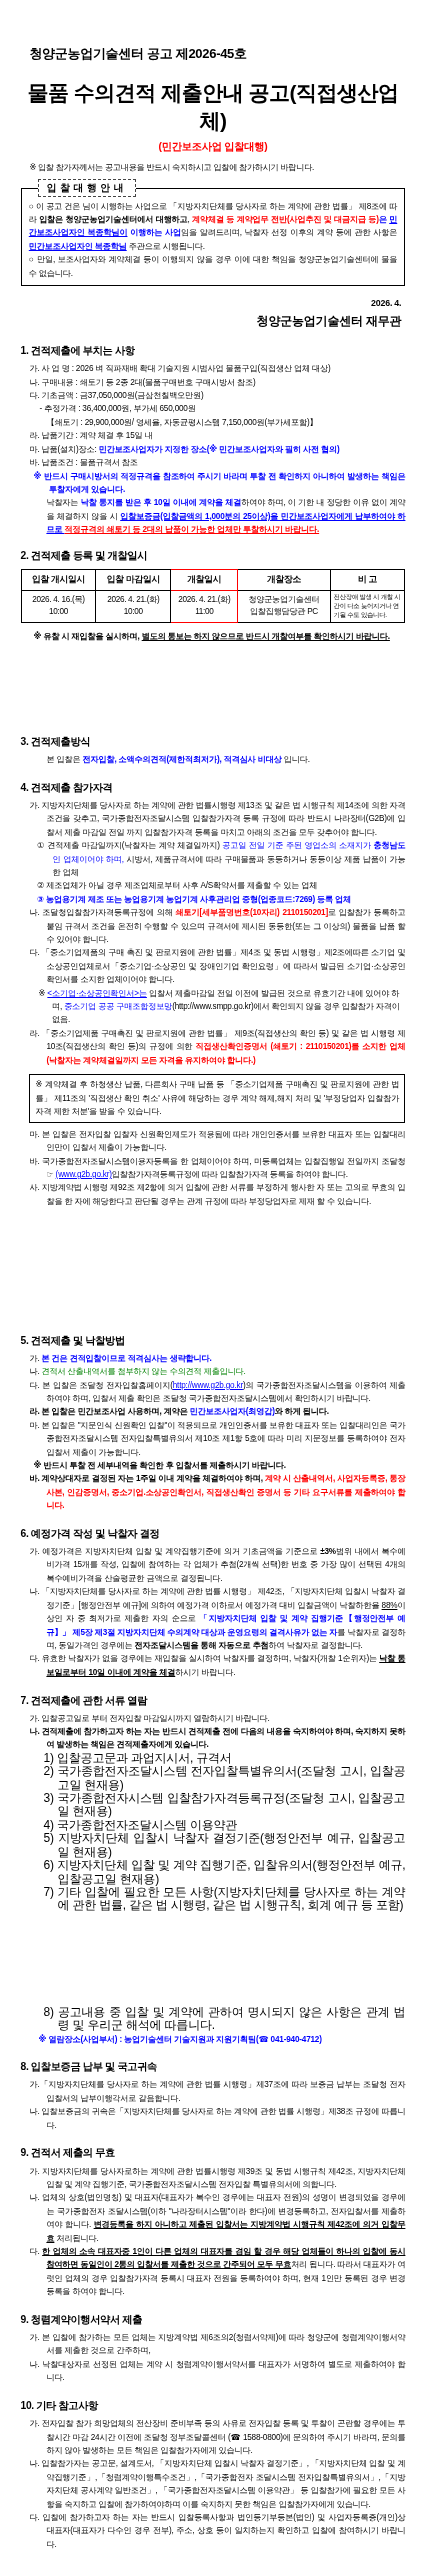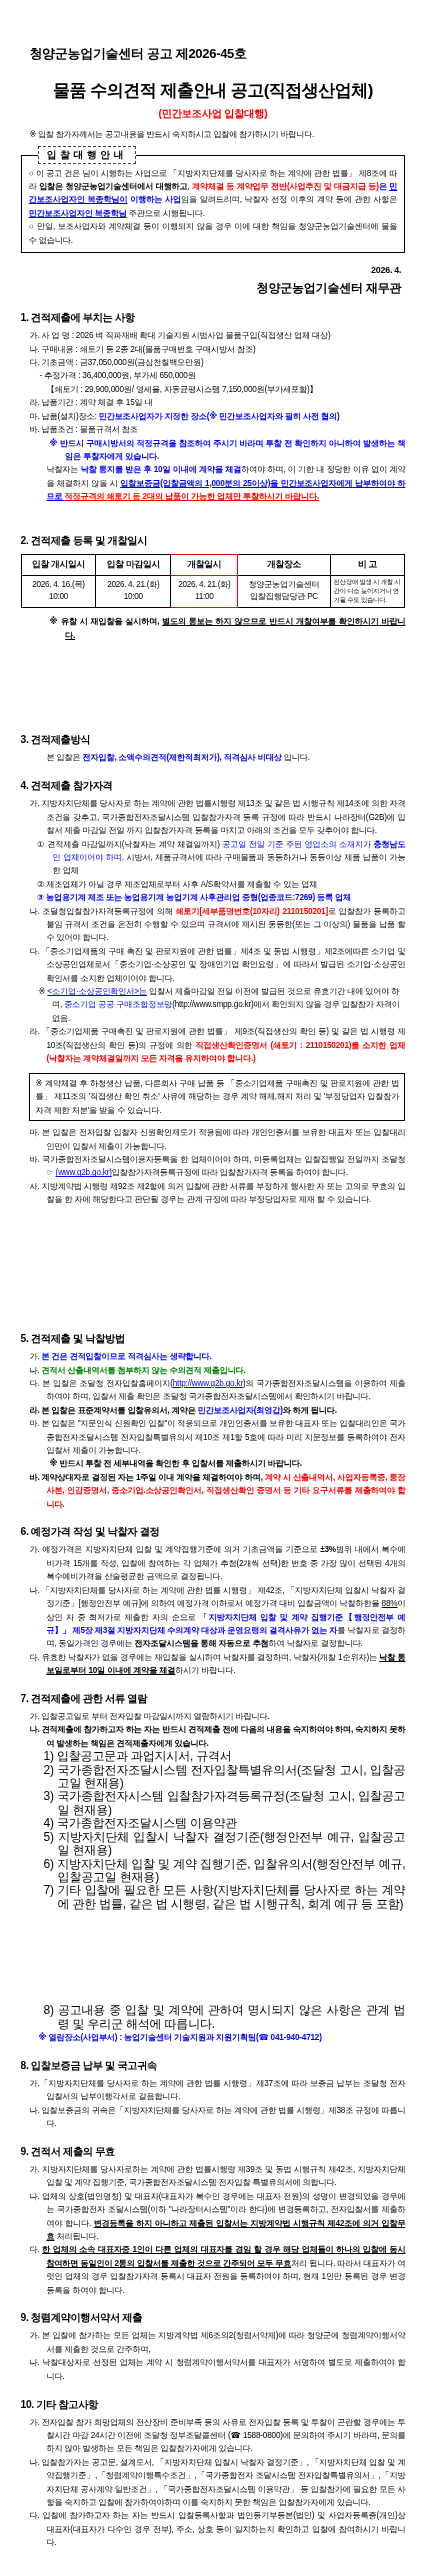--- a/index.html
+++ b/index.html
@@ -1,35 +1,35 @@
 <!DOCTYPE html>
 <html style="font-size:8.2px"><head>
 <meta charset="utf-8">
 <style>
   html,body{margin:0;padding:0;background:#fff;}
   body{width:426px;height:3009px;overflow:hidden;font-family:"Liberation Sans","DejaVu Sans",sans-serif;color:#000;}
   .page{padding:0 20.6px;}
   .notice-no{padding-top:45px;margin-left:8.8px;font-size:13px;font-weight:bold;letter-spacing:-0.3px;}
-  .title{margin:15.5px 0 0 0;text-align:center;font-size:17px;font-weight:bold;letter-spacing:-0.5px;}
+  .title{margin:15.5px 0 0 0;text-align:center;font-size:21px;font-weight:bold;letter-spacing:-0.5px;}
   .subtitle{margin-top:5.2px;text-align:center;font-size:10.3px;font-weight:bold;color:#ff0000;letter-spacing:-0.3px;}
   .warning{margin-top:8.2px;margin-left:8.8px;font-size:8.2px;letter-spacing:-0.3px;}
   .agency-box{position:relative;margin-top:15.5px;border:1px solid #000;padding:10.3px 7.2px 5.2px 7.2px;}
   .agency-label{position:absolute;top:-10.3px;left:16px;background:#fff;border:1px dashed #444;padding:1.5px 8.2px;font-size:9.8px;font-weight:bold;letter-spacing:3.6px;}
   .agency-bullet{font-size:8.2px;line-height:13.4px;letter-spacing:-0.2px;text-align:justify;}
   .sign-right{text-align:right;margin-right:4.1px;letter-spacing:-0.2px;}
   .sign-date{margin-top:11.3px;font-size:8.8px;font-weight:bold;}
   .sign-org{margin-top:5.2px;font-size:12px;font-weight:bold;}
   .sec-title{font-size:10.3px;font-weight:bold;letter-spacing:-0.4px;margin:14.4px 0 4.1px 0;}
   .item{margin-left:8.8px;padding-left:17px;text-indent:-17px;font-size:8.2px;line-height:13.4px;letter-spacing:-0.2px;text-align:justify;}
   .item.noind{text-indent:0;}
   .sub1{margin-left:19px;padding-left:10.3px;text-indent:-10.3px;font-size:8.2px;line-height:13.4px;letter-spacing:-0.2px;}
   .sub2{margin-left:26px;font-size:8.2px;line-height:13.4px;letter-spacing:-0.2px;}
   .item2{margin-left:16.5px;padding-left:15.5px;text-indent:-15.5px;font-size:8.2px;line-height:13.4px;letter-spacing:-0.2px;text-align:justify;}
   .itemN{margin-left:23px;padding-left:14px;text-indent:-14px;font-size:12px;line-height:13.4px;letter-spacing:-0.2px;text-align:justify;}
-  .note1{margin-left:29px;padding-left:15.5px;text-indent:-15.5px;font-size:8.2px;line-height:13.4px;letter-spacing:-0.2px;text-align:justify;}
+  .note1{margin-left:13px;padding-left:15.5px;text-indent:-15.5px;font-size:8.2px;line-height:13.4px;letter-spacing:-0.2px;text-align:justify;}
   .note2{margin-left:18px;padding-left:13.4px;text-indent:-13.4px;font-size:8.2px;line-height:13.4px;letter-spacing:-0.2px;}
   .note2.small{font-size:7.5px;}
   .subdash{margin-left:15.5px;padding-left:9.3px;text-indent:-9.3px;font-size:8.2px;line-height:13.4px;letter-spacing:-0.2px;}
   .law-box{border:0.8px solid #000;margin:7.2px 0 5.2px 8.8px;padding:3.1px 5.2px;font-size:8.2px;line-height:13.4px;letter-spacing:-0.2px;text-align:justify;}
   .bid-table{width:100%;border-collapse:collapse;margin-top:6.2px;}
   .bid-table th,.bid-table td{border:1px solid #000;text-align:center;vertical-align:middle;}
   .bid-table th{font-size:8.8px;font-weight:bold;padding:4.1px 1px;letter-spacing:-0.3px;}
   .bid-table td{font-size:8.2px;padding:3.1px 1px;line-height:12.4px;white-space:pre-line;letter-spacing:-0.3px;}
   .bid-table .redcol{border:1.5px solid #ff0000;}
   .bid-table td.remark{font-size:6.4px;line-height:8.8px;text-align:left;padding:2.1px 3.1px;white-space:normal;letter-spacing:-0.3px;}
@@ -37,21 +37,21 @@
   
   .s-b{font-weight:bold;}
   .s-r{color:#ff0000;font-weight:bold;}
   .s-ru{color:#ff0000;font-weight:bold;text-decoration:underline;}
   .s-bl{color:#0000ff;}
   .s-blb{color:#0000ff;font-weight:bold;}
   .s-blbu{color:#0000ff;font-weight:bold;text-decoration:underline;}
   .s-blu{color:#0000ff;text-decoration:underline;}
   .s-u{text-decoration:underline;}
   .s-bu{font-weight:bold;text-decoration:underline;}
-  .s-g{color:#008000;font-weight:bold;}
+  .s-g{color:#008000;font-weight:normal;}
 </style>
 </head>
 <body>
 
 <div class="page">
 
   <div class="notice-no">청양군농업기술센터 공고 제2026-45호</div>
   <h1 class="title">물품 수의견적 제출안내 공고(직접생산업체)</h1>
   <div class="subtitle">(민간보조사업 입찰대행)</div>
   <div class="warning">※ 입찰 참가자께서는 공고내용을 반드시 숙지하시고 입찰에 참가하시기 바랍니다.</div>
@@ -70,21 +70,21 @@
   <div class="item"><span>나. 구매내용 : 쇄토기 등 2종 2대(물품구매번호 구매시방서 참조)</span></div>
   <div class="item"><span>다. 기초금액 : 금37,050,000원(금삼천칠백오만원)</span></div>
   <div class="sub1"><span>- 추정가격 : 36,400,000원, 부가세 650,000원</span></div>
   <div class="sub2"><span>【쇄토기 : 29,900,000원/ 영세율, 자동균평시스템 7,150,000원(부가세포함)】</span></div>
   <div class="item"><span>라. 납품기간 : 계약 체결 후 15일 내</span></div>
   <div class="item"><span>마. 납품(설치)장소: </span><span class="s-blb">민간보조사업자가 지정한 장소(※ 민간보조사업자와 필히 사전 협의)</span></div>
   <div class="item"><span>바. 납품조건 : 물품규격서 참조</span></div>
   <div class="note1"><span class="s-blb">※ 반드시 구매시방서의 적정규격을 참조하여 주시기 바라며 투찰 전 확인하지 아니하여 발생하는 책임은 투찰자에게 있습니다.</span></div>
   <div class="item noind"><span>낙찰자는 </span><span class="s-blb">낙찰 통지를 받은 후 10일 이내에 계약을 체결</span><span>하여야 하며, 이 기한 내 정당한 이유 없이 계약을 체결하지 않을 시 </span><span class="s-blbu">입찰보증금(입찰금액의 1,000분의 25이상)을 민간보조사업자에게 납부하여야 하므로 </span><span class="s-ru">적정규격의 쇄토기 등 2대의 납품이 가능한 업체만 투찰하시기 바랍니다.</span></div>
 
-  <div class="sec-title" style="margin-top:30px;">2. 견적제출 등록 및 개찰일시</div>
+  <div class="sec-title" style="margin-top:12px;">2. 견적제출 등록 및 개찰일시</div>
   <table class="bid-table">
     <colgroup>
       <col style="width:19.5%">
         <col style="width:19.5%">
         <col style="width:17.5%">
         <col style="width:24%">
         <col style="width:19.5%">
     </colgroup>
     <thead>
       <tr>
@@ -129,21 +129,21 @@
   <div class="item"><span>마. 본 입찰은 전자입찰 입찰자 신원확인제도가 적용됨에 따라 개인인증서를 보유한 대표자 또는 입찰대리인만이 입찰서 제출이 가능합니다.</span></div>
   <div class="item"><span>바. 국가종합전자조달시스템이용자등록을 한 업체이어야 하며, 미등록업체는 입찰집행일 전일까지 조달청 ☞ </span><span class="s-blu">(www.g2b.go.kr)</span><span>입찰참가자격등록규정에 따라 입찰참가자격 등록을 하여야 합니다.</span></div>
   <div class="item"><span>사. 지방계약법 시행령 제92조 제2항에 의거 입찰에 관한 서류를 부정하게 행사한 자 또는 고의로 무효의 입찰을 한 자에 해당한다고 판단될 경우는 관계 규정에 따라 부정당업자로 제재 할 수 있습니다.</span></div>
 
   <div class="gap" style="height:111px;"></div>
 
   <div class="sec-title">5. 견적제출 및 낙찰방법</div>
   <div class="item"><span>가. </span><span class="s-blb">본 건은 견적입찰이므로 적격심사는 생략합니다.</span></div>
   <div class="item"><span>나. </span><span class="s-g">견적서 산출내역서를 첨부하지 않는 수의견적 제출입니다.</span></div>
   <div class="item"><span>다. 본 입찰은 조달청 전자입찰홈페이지(</span><span class="s-blu">http://www.g2b.go.kr</span><span>)의 국가종합전자조달시스템을 이용하여 제출하여야 하며, 입찰서 제출 확인은 조달청 국가종합전자조달시스템에서 확인하시기 바랍니다.</span></div>
-  <div class="item"><span class="s-b">라. 본 입찰은 표준계약서를 입찰유의서, 계약은 </span><span class="s-blb">민간보조사업자(최영갑)</span><span class="s-b">와 하게 됩니다.</span></div>
+  <div class="item"><span class="s-b">라. 본 입찰은 민간보조사업 사용하며, 계약은 </span><span class="s-blb">민간보조사업자(최영갑)</span><span class="s-b">와 하게 됩니다.</span></div>
   <div class="item"><span>마. 본 입찰은 "지문인식 신원확인 입찰"이 적용되므로 개인인증서를 보유한 대표자 또는 입찰대리인은 국가종합전자조달시스템 전자입찰특별유의서 제10조 제1항 5호에 따라 미리 지문정보를 등록하여야 전자입찰서 제출이 가능합니다.</span></div>
   <div class="note1"><span class="s-b">※ 반드시 투찰 전 세부내역을 확인한 후 입찰서를 제출하시기 바랍니다.</span></div>
   <div class="item"><span class="s-b">바. 계약상대자로 결정된 자는 1주일 이내 계약을 체결하여야 하며, </span><span class="s-r">계약 시 산출내역서, 사업자등록증, 통장사본, 인감증명서, 중소기업.소상공인확인서, 직접생산확인 증명서 등 기타 요구서류를 제출하여야 합니다.</span></div>
 
   <div class="sec-title">6. 예정가격 작성 및 낙찰자 결정</div>
   <div class="item"><span>가. 예정가격은 지방자치단체  입찰 및 계약집행기준에 의거 기초금액을 기준으로 </span><span class="s-b">±3%</span><span>범위 내에서 복수예비가격 15개를 작성, 입찰에 참여하는 각 업체가 추첨(2개씩 선택)한 번호 중 가장 많이 선택된 4개의 복수예비가격을 산술평균한 금액으로 결정됩니다.</span></div>
   <div class="item"><span>나. 「지방자치단체를 당사자로 하는 계약에 관한 법률 시행령」 제42조, 「지방자치단체 입찰시 낙찰자 결정기준」[행정안전부 예규]에 의하여 예정가격 이하로서 예정가격 대비 입찰금액이 낙찰하한율 </span><span class="s-u">88%</span><span>이상인 자 중 최저가로 제출한 자의 순으로 </span><span class="s-blb">「지방자치단체 입찰 및 계약 집행기준【행정안전부 예규】」 제5장 제3절 지방자치단체 수의계약 대상과 운영요령의 결격사유가 없는 자</span><span>를 낙찰자로 결정하며, 동일가격인 경우에는 </span><span class="s-b">전자조달시스템을 통해 자동으로 추첨</span><span>하여 낙찰자로 결정합니다.</span></div>
   <div class="item"><span>다. 유효한 낙찰자가 없을 경우에는 재입찰을 실시하여 낙찰자를 결정하며, 낙찰자(개찰 1순위자)는 </span><span class="s-bu">낙찰 통보일로부터 10일 이내에 계약을 체결</span><span>하시기 바랍니다.</span></div>
 
   <div class="sec-title">7. 견적제출에 관한 서류 열람</div>

